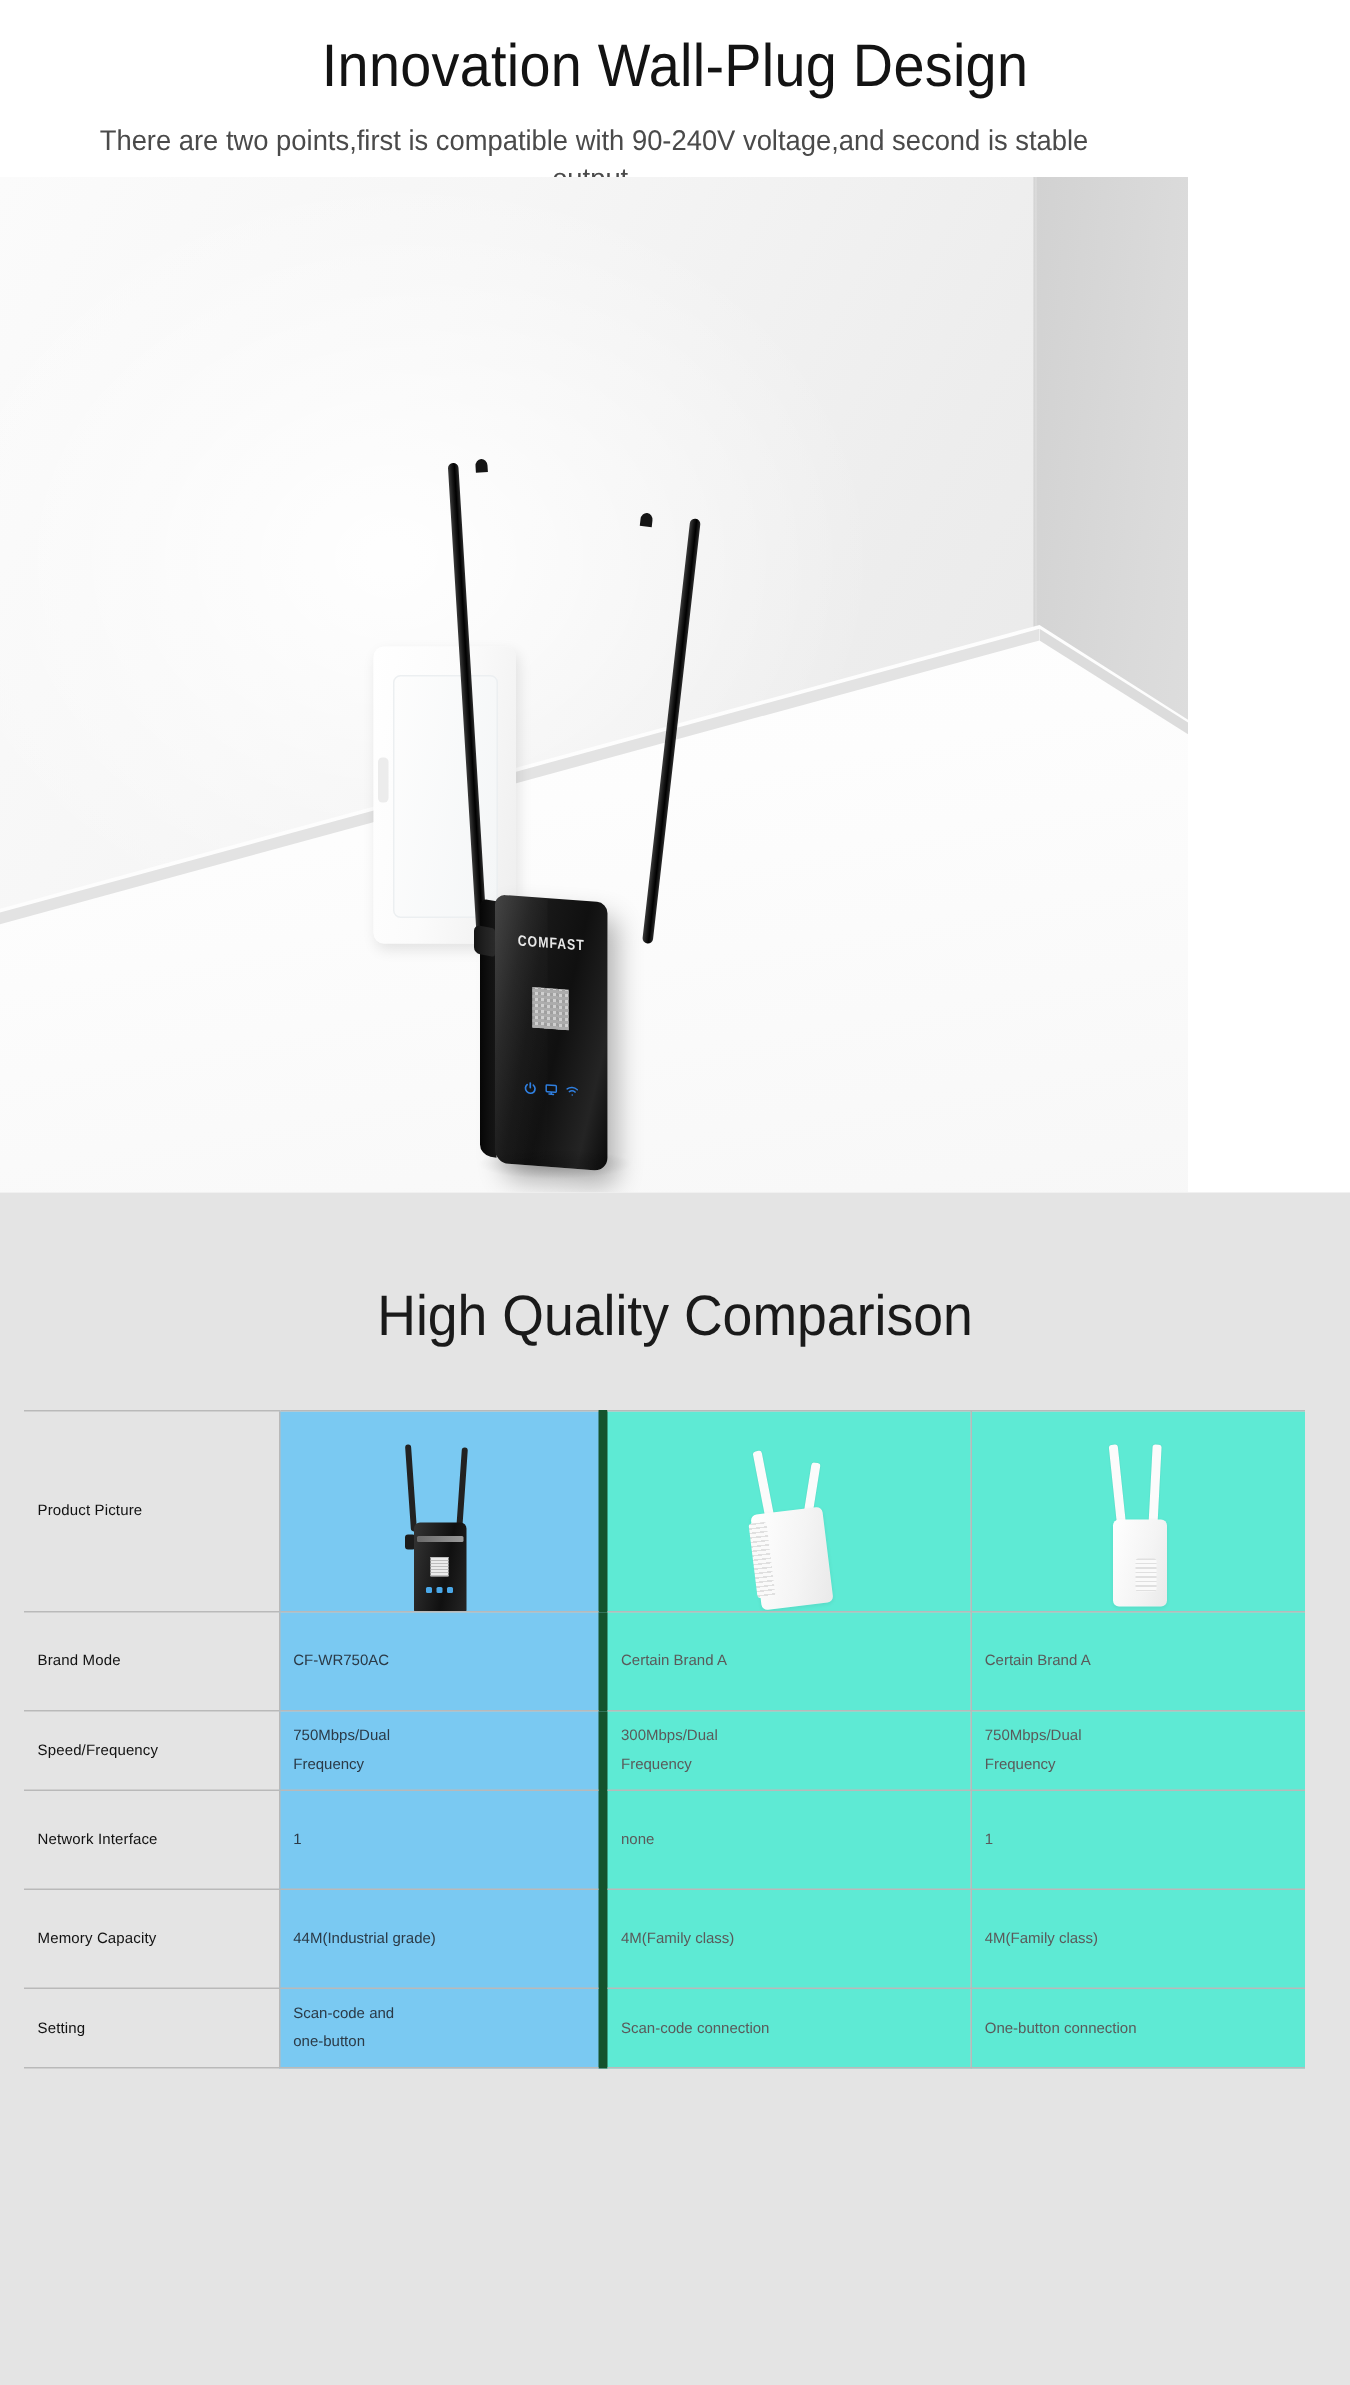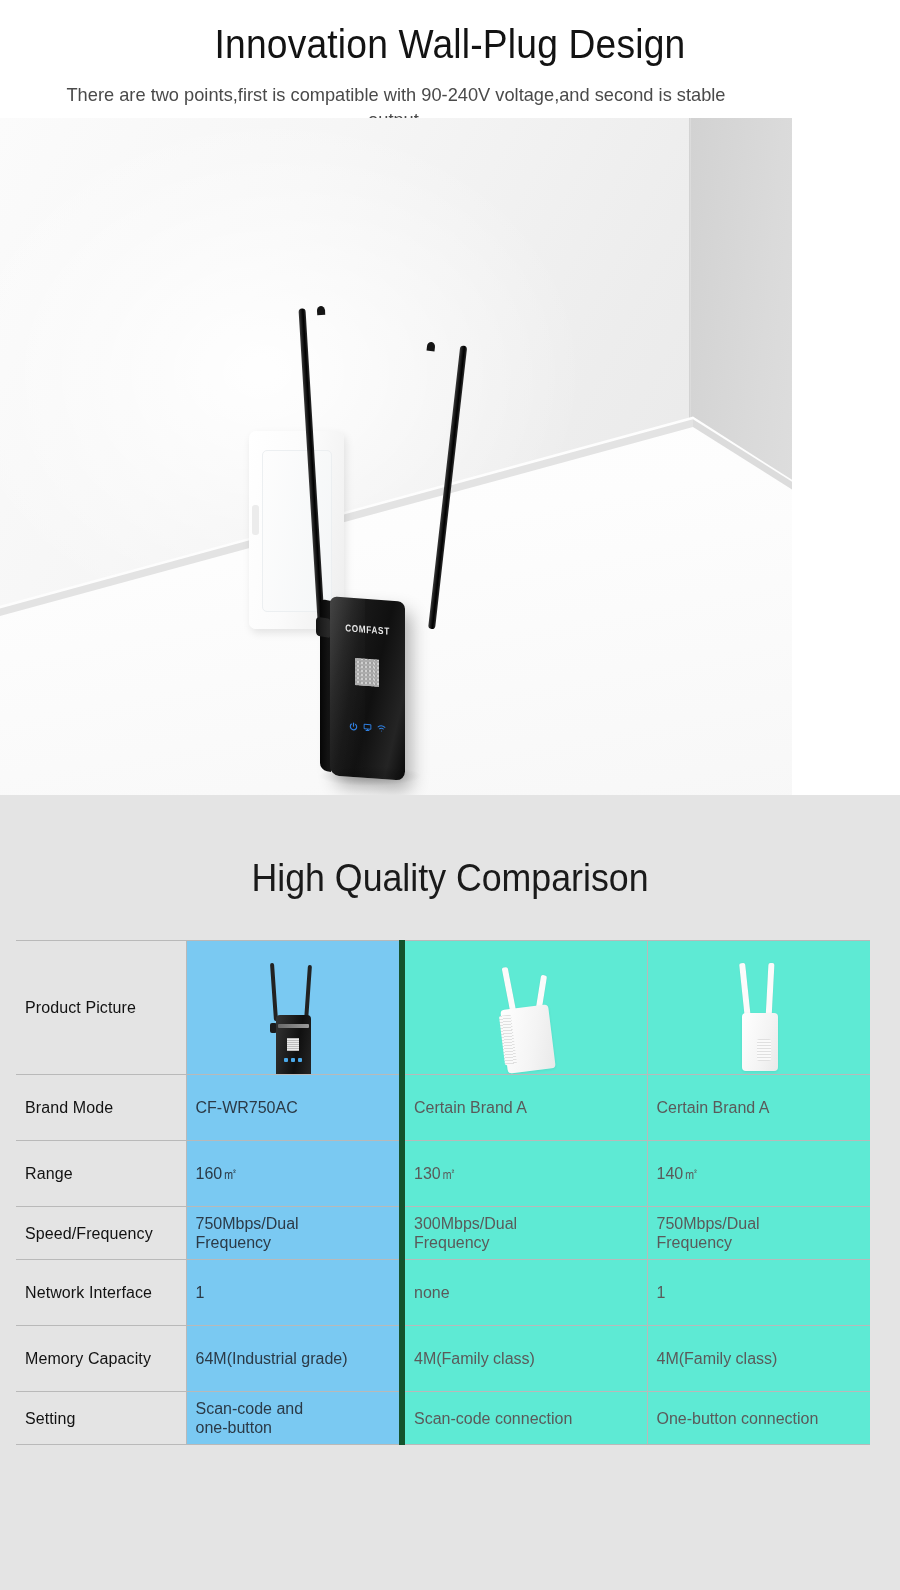--- a/index.html
+++ b/index.html
@@ -176,21 +176,21 @@
     position:absolute; left:16px; top:145px;
     width:854px;
     border-collapse:collapse;
     table-layout:fixed;
   }
   table.cmp td{
     border-top:1px solid #b9b9b9;
     border-bottom:1px solid #b9b9b9;
     vertical-align:middle;
     padding:0 9px;
-    font-size:16px;
+    font-size:10px;
     line-height:17px;
     font-weight:400;
     transform:none;
   }
   .col-label{ width:170px; }
   .col-a{ width:216px; }
   .col-b{ width:245px; }
   .col-c{ width:223px; }
 
   td.lbl{
@@ -378,26 +378,20 @@
           </td>
         </tr>
 
         <tr class="body">
           <td class="lbl">Brand Mode</td>
           <td class="hl">CF-WR750AC</td>
           <td class="alt">Certain Brand A</td>
           <td class="alt last">Certain Brand A</td>
         </tr>
 
-        <tr class="body">
-          <td class="lbl">Range</td>
-          <td class="hl">160㎡</td>
-          <td class="alt">130㎡</td>
-          <td class="alt last">140㎡</td>
-        </tr>
 
         <tr class="body tall">
           <td class="lbl">Speed/Frequency</td>
           <td class="hl">
             <span class="cell2">750Mbps/Dual</span>
             <span class="cell2">Frequency</span>
           </td>
           <td class="alt">
             <span class="cell2">300Mbps/Dual</span>
             <span class="cell2">Frequency</span>
@@ -411,21 +405,21 @@
 
         <tr class="body">
           <td class="lbl">Network Interface</td>
           <td class="hl">1</td>
           <td class="alt">none</td>
           <td class="alt last">1</td>
         </tr>
 
         <tr class="body">
           <td class="lbl">Memory Capacity</td>
-          <td class="hl">64M(Industrial grade)</td>
+          <td class="hl">44M(Industrial grade)</td>
           <td class="alt">4M(Family class)</td>
           <td class="alt last">4M(Family class)</td>
         </tr>
 
 
         <tr class="body tall">
           <td class="lbl">Setting</td>
           <td class="hl">
             <span class="cell2">Scan-code and</span>
             <span class="cell2">one-button</span>

